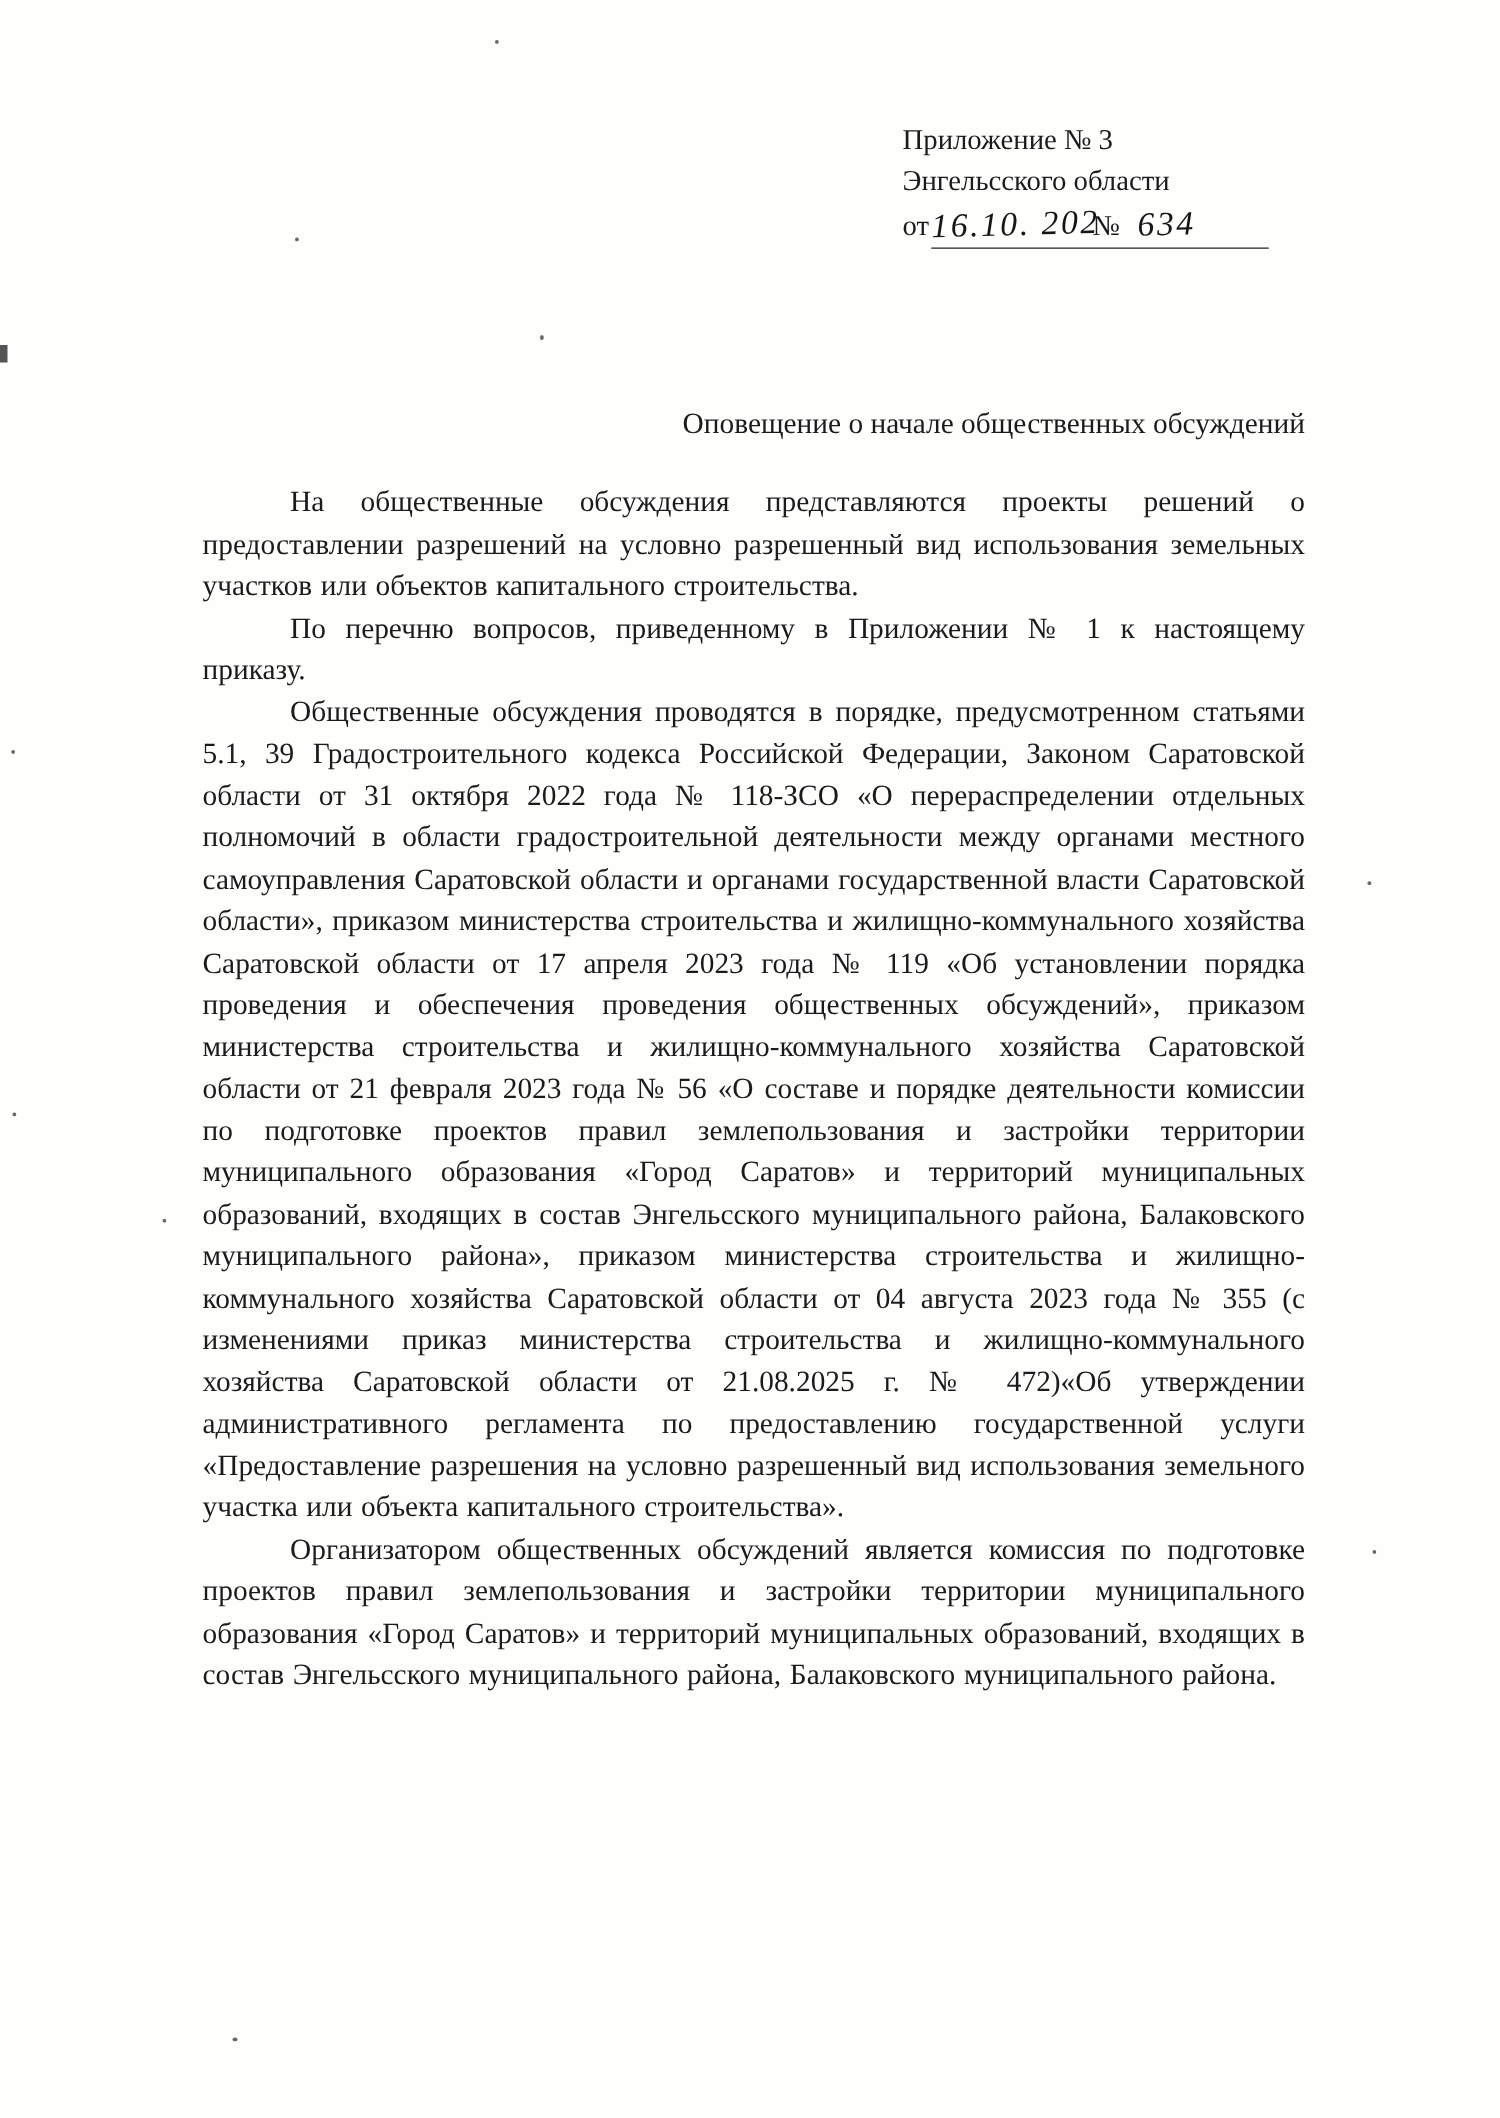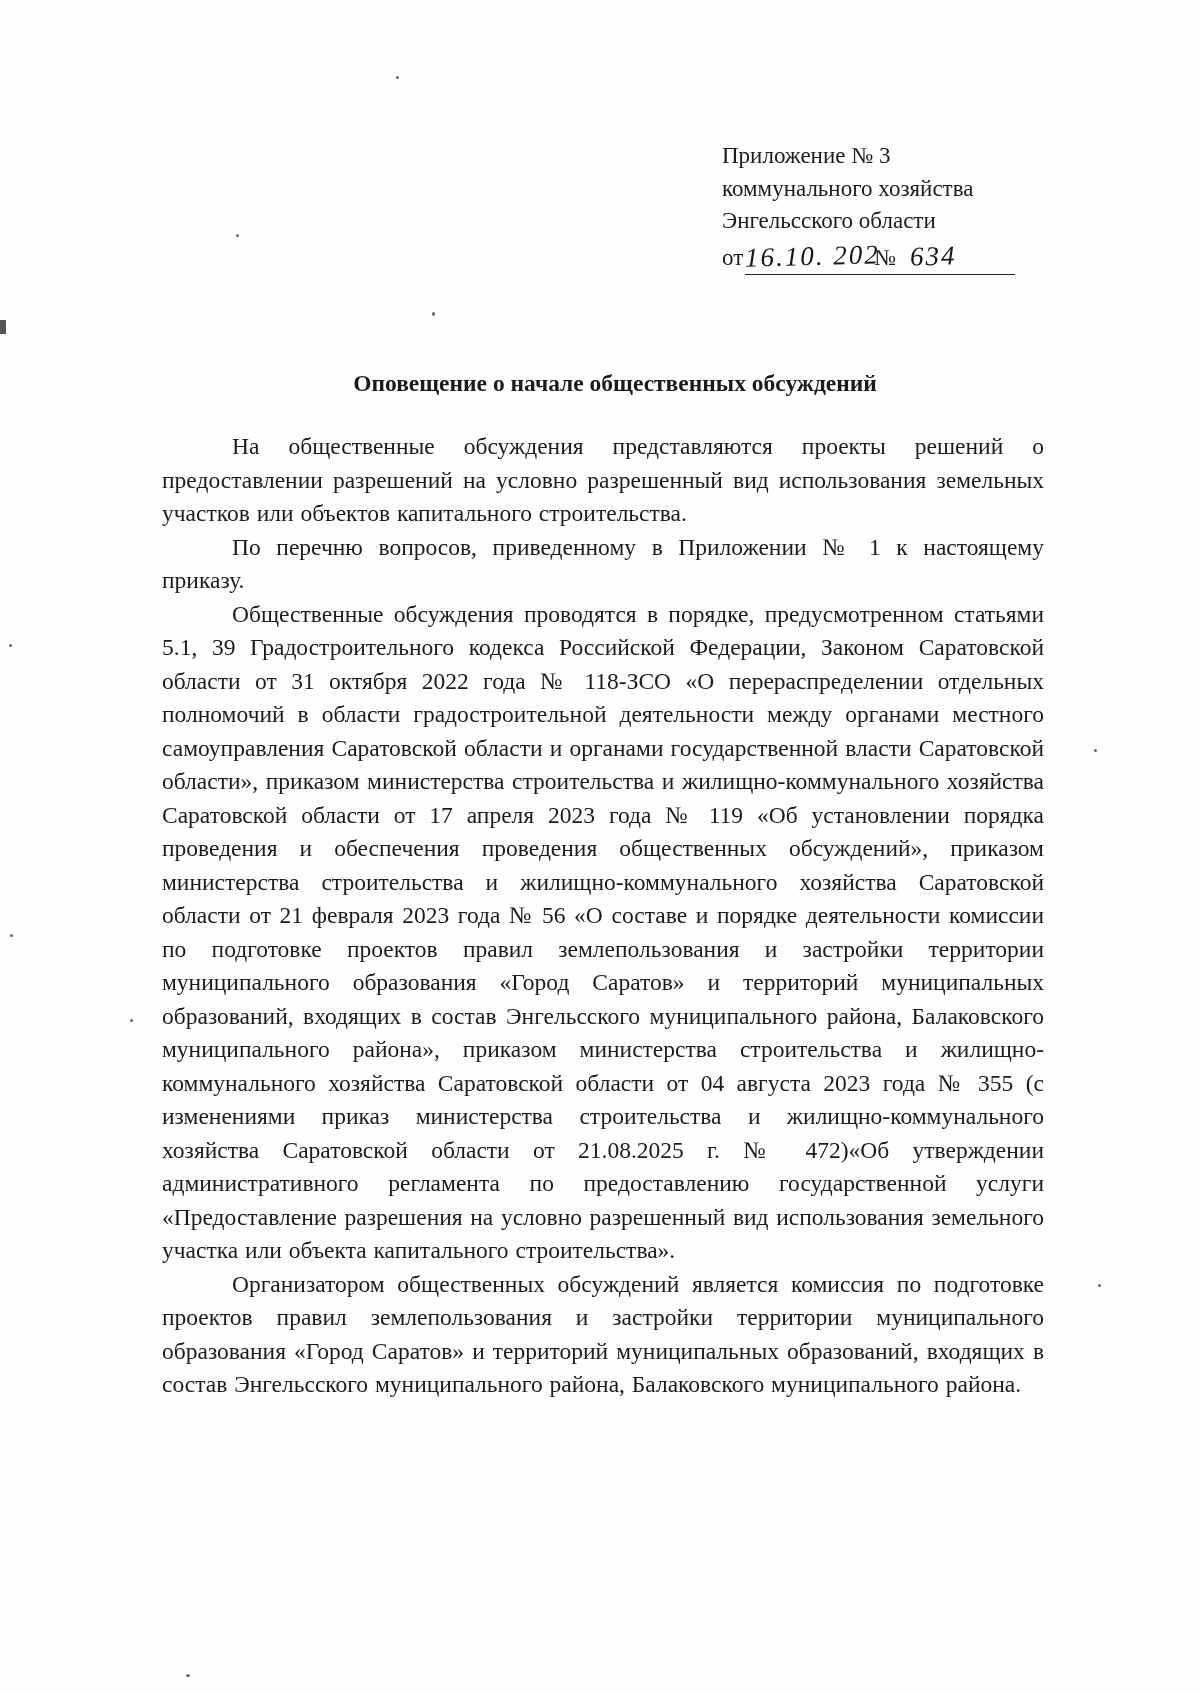--- a/index.html
+++ b/index.html
@@ -11,21 +11,20 @@
     height: 1694px;
     background: #fefefd;
     position: relative;
     font-family: "Liberation Serif", serif;
     color: #1b1b1b;
     overflow: hidden;
   }
   .page {
     position: absolute;
     inset: 0;
-    margin-top: 44px;
   }
   
   .header-block {
     position: absolute;
     left: 722px;
     top: 96px;
     width: 340px;
     font-size: 23px;
     line-height: 32.5px;
   }
@@ -55,24 +54,24 @@
   .hw-num {
     margin-left: 14px;
   }
   .num-sign {
     margin-left: -6px;
   }
   
   .doc-title {
     position: absolute;
     top: 326px;
-    left: 174px;
+    left: 162px;
     width: 882px;
-    text-align: center;
-    font-weight: bold;
+    text-align: right;
+    font-weight: normal;
     font-size: 23.5px;
   }
   
   .body-text {
     position: absolute;
     top: 386px;
     left: 162px;
     width: 882px;
     font-size: 23.5px;
     line-height: 33.5px;
@@ -115,21 +114,20 @@
   <div class="speck" style="left:236px; top:190px; width:3px; height:3px;"></div>
   <div class="speck" style="left:9px; top:600px; width:3px; height:3px;"></div>
   <div class="speck" style="left:1094px; top:705px; width:3px; height:3px;"></div>
   <div class="speck" style="left:10px; top:890px; width:3px; height:3px;"></div>
   <div class="speck" style="left:130px; top:975px; width:3px; height:3px;"></div>
   <div class="speck" style="left:1098px; top:1240px; width:3px; height:3px;"></div>
   <div class="speck" style="left:186px; top:1630px; width:4px; height:3px;"></div>
 
   <div class="header-block">
     <div class="header-line">Приложение № 3</div>
-    <div class="header-line">коммунального хозяйства</div>
     <div class="header-line">Энгельсского области</div>
     <div class="date-line">
       <span>от</span><span class="fill-area"><span class="handwritten">16.10. 202</span><span class="num-sign">№</span><span class="handwritten hw-num">634</span></span>
     </div>
   </div>
 
   <div class="doc-title">Оповещение о начале общественных обсуждений</div>
 
   <div class="body-text">
     <p>На общественные обсуждения представляются проекты решений о предоставлении разрешений на условно разрешенный вид использования земельных участков или объектов капитального строительства.</p>

